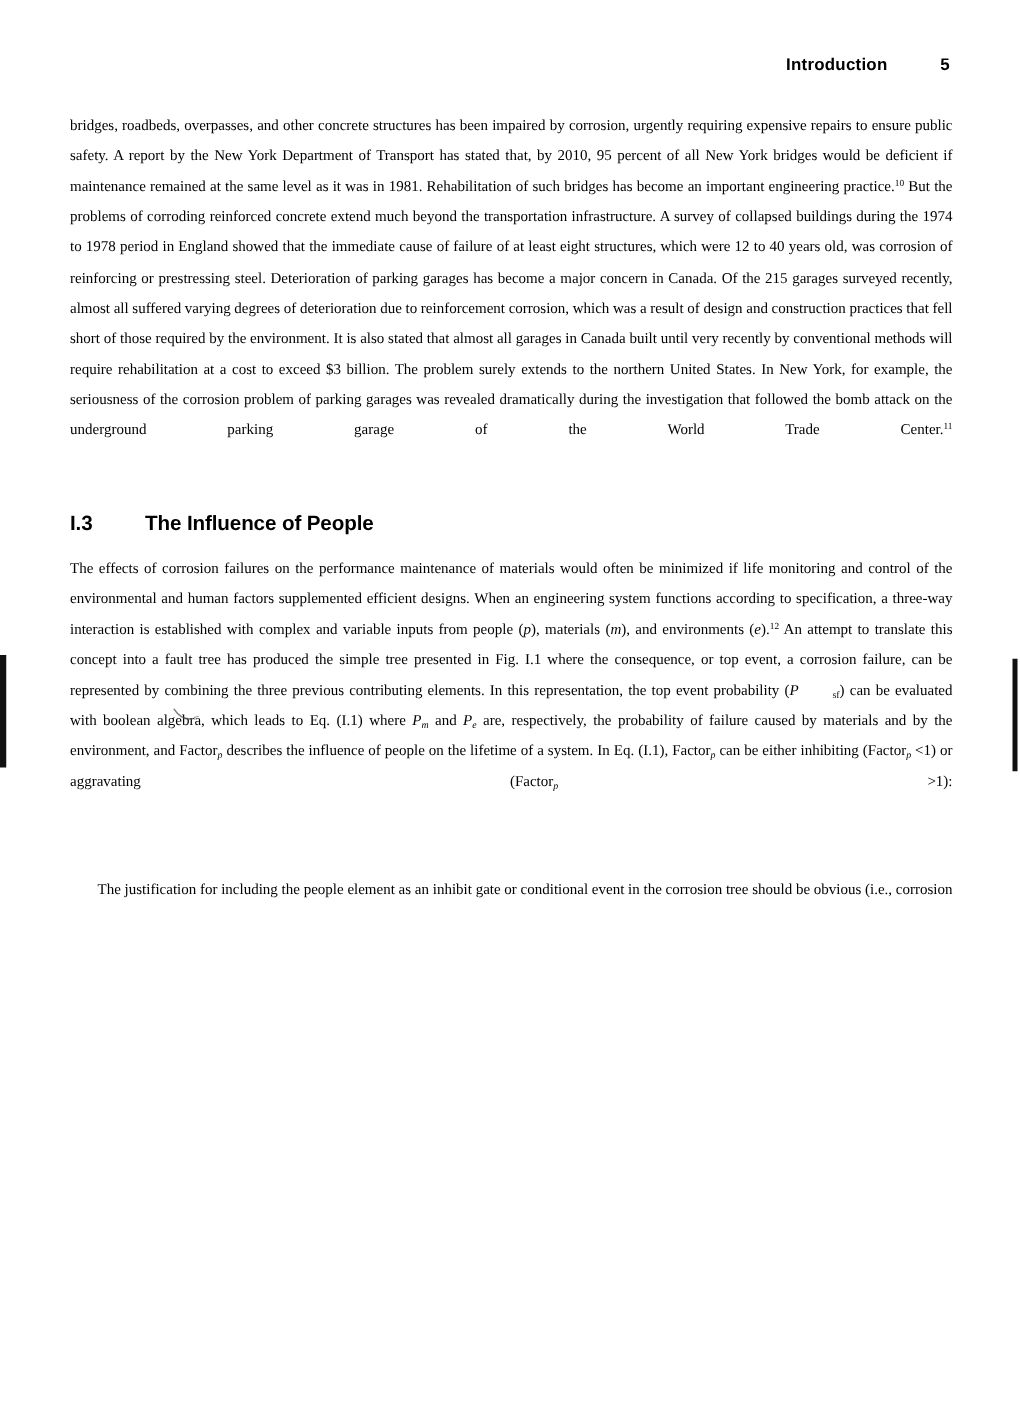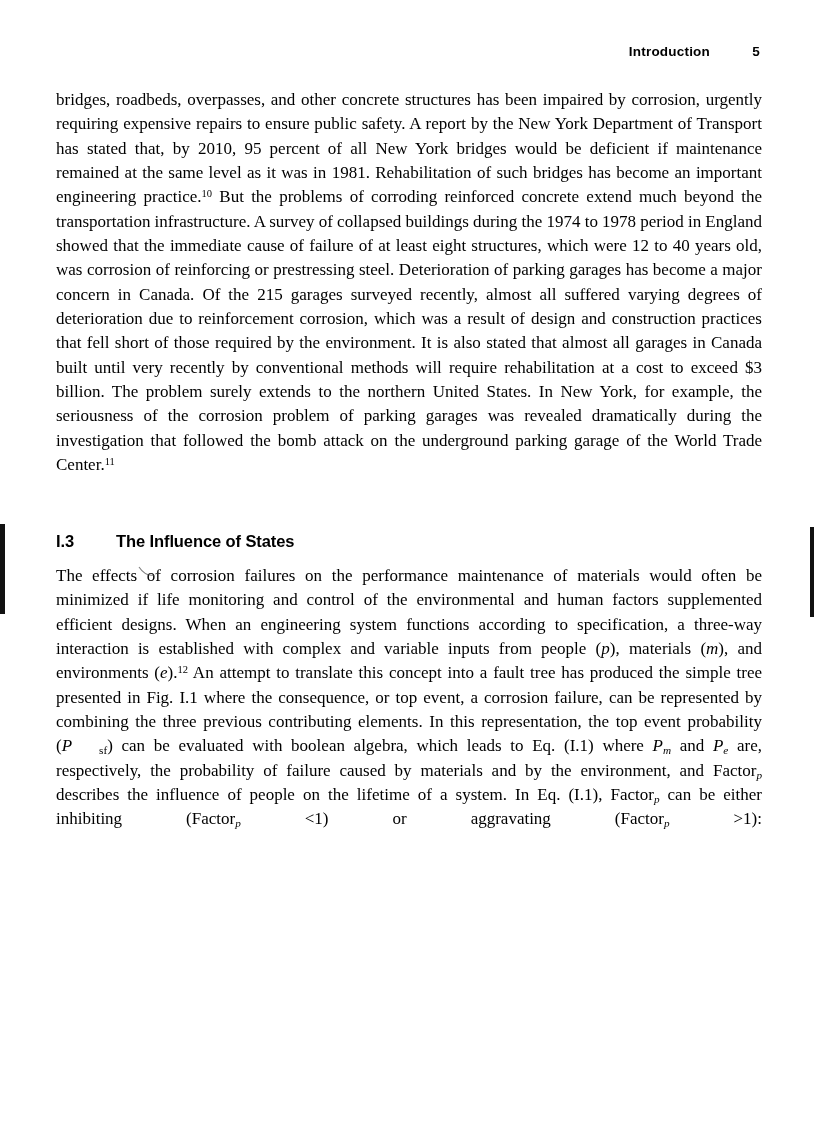--- a/index.html
+++ b/index.html
@@ -49,21 +49,21 @@
   
   .content {
     position: absolute;
     top: 88px;
     left: 56px;
     width: 706px;
   }
 
   p.body {
     margin: 0;
-    font-size: 17px;
+    font-size: 12px;
     line-height: 24.35px;
     text-align: justify;
     text-justify: inter-word;
     -webkit-hyphens: none;
     hyphens: none;
     word-spacing: -0.1px;
   }
   p.body.indent {
     text-indent: 22px;
   }
@@ -187,32 +187,33 @@
   </div>
 
   <div class="content">
 
     <p class="body"><span>bridges, roadbeds, overpasses, and other concrete structures has been impaired by corrosion, urgently requiring expensive repairs to ensure public safety. A report by the New York Department of Transport has stated that, by 2010, 95 percent of all New York bridges would be deficient if maintenance remained at the same level as it was in 1981. Rehabilitation of such bridges has become an important engineering practice.</span><sup class="fn">10</sup><span> But the problems of corroding reinforced concrete extend much beyond the transportation infrastructure. A survey of collapsed buildings during the 1974 to 1978 period in England showed that the immediate cause of failure of at least eight structures, which were 12 to 40 years old, was corrosion of reinforcing or prestressing steel. Deterioration of parking garages has become a major concern in Canada. Of the 215 garages surveyed recently, almost all suffered varying degrees of deterioration due to reinforcement corrosion, which was a result of design and construction practices that fell short of those required by the environment. It is also stated that almost all garages in Canada built until very recently by conventional methods will require rehabilitation at a cost to exceed $3 billion. The problem surely extends to the northern United States. In New York, for example, the seriousness of the corrosion problem of parking garages was revealed dramatically during the investigation that followed the bomb attack on the underground parking garage of the World Trade Center.</span><sup class="fn">11</sup></p>
 
     <div class="sp-before-head"></div>
 
     <h2 class="section-head">
       <span class="sec-num">I.3</span>
-      <span>The Influence of States</span>
+      <span>The Influence of People</span>
     </h2>
 
     <div class="sp-after-head"></div>
 
     <p class="body"><span>The effects of corrosion failures on the performance maintenance of materials would often be minimized if life monitoring and control of the environmental and human factors supplemented efficient designs. When an engineering system functions according to specification, a three-way interaction is established with complex and variable inputs from people (</span><i class="var">p</i><span>), materials (</span><i class="var">m</i><span>), and environments (</span><i class="var">e</i><span>).</span><sup class="fn">12</sup><span> An attempt to translate this concept into a fault tree has produced the simple tree presented in Fig. I.1 where the consequence, or top event, a corrosion failure, can be represented by combining the three previous contributing elements. In this representation, the top event probability (</span><span class="mvar">P</span><span class="sub-r">sf</span><span>) can be evaluated with boolean algebra, which leads to Eq. (I.1) where </span><span class="mvar">P</span><span class="sub-i">m</span><span> and </span><span class="mvar">P</span><span class="sub-i">e</span><span> are, respectively, the probability of failure caused by materials and by the environment, and Factor</span><span class="sub-i">p</span><span> describes the influence of people on the lifetime of a system. In Eq. (I.1), Factor</span><span class="sub-i">p</span><span> can be either inhibiting (Factor</span><span class="sub-i">p</span><span> &lt;1) or aggravating (Factor</span><span class="sub-i">p</span><span> &gt;1):</span></p>
 
     <div class="sp-before-eq"></div>
 
 
     <div class="sp-after-eq"></div>
 
+    <p class="body indent"><span>The justification for including the people element as an inhibit gate or conditional event in the corrosion tree should be obvious (i.e., corrosion</span></p>
 
   </div>
 
   <div class="edge-bar left"></div>
   <div class="edge-bar right"></div>
   <svg class="pencil-mark" viewBox="0 0 26 11">
     <path d="M1 1 C5 7, 10 10, 16 9" stroke="#555" stroke-width="1.1" fill="none" opacity="0.75"></path>
     <path d="M17 8 L21 7" stroke="#555" stroke-width="1" fill="none" opacity="0.6"></path>
   </svg>
 

